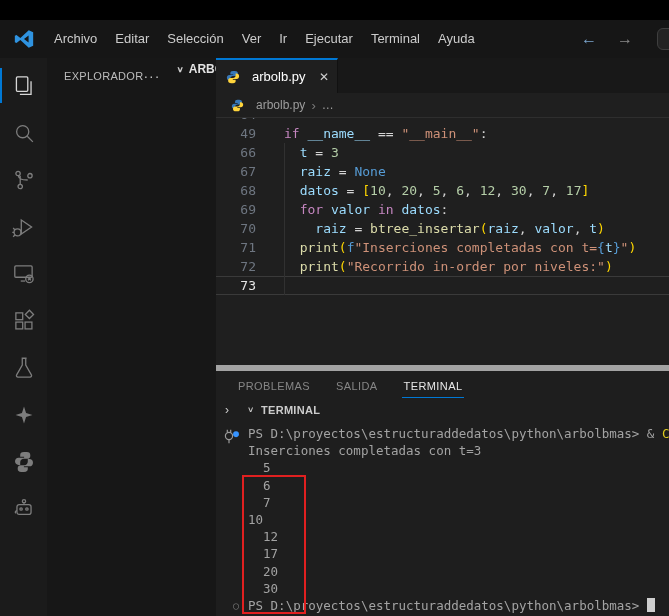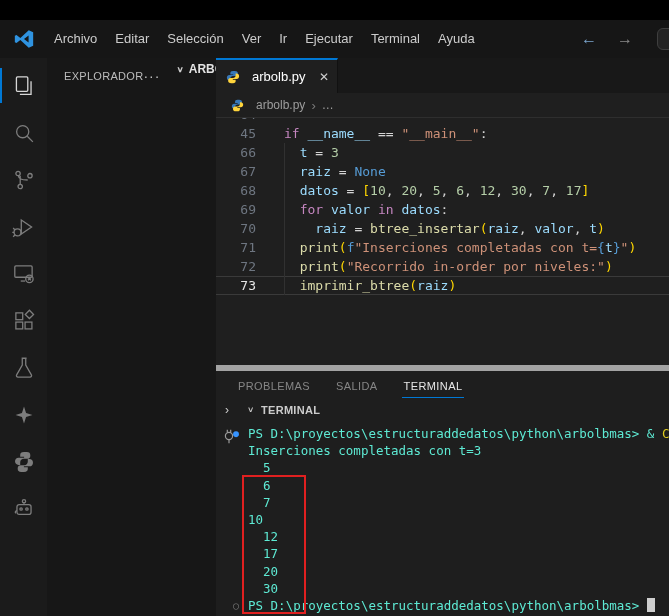--- a/index.html
+++ b/index.html
@@ -71,21 +71,21 @@
   .th-chev { position:absolute; left:31px; top:3px; font-size:10px; color:#cccccc; transform:scaleY(0.8); }
   .th-label { position:absolute; left:45px; top:3px; font-size:11px; font-weight:700; color:#cccccc; letter-spacing:0.3px; }
   .term-body { flex:1; position:relative; font-family:"DejaVu Sans Mono","Liberation Mono",monospace;
     font-size:12.5px; overflow:hidden; }
   .plug { position:absolute; left:5px; top:5px; width:16px; height:18px; }
   .plug svg { stroke:#9a9a9a; fill:none; stroke-width:1.2; }
   .t-lines { padding-top:2px; }
   .t-line { height:17.2px; line-height:17.2px; white-space:pre; padding-left:32px; position:relative; color:#cccccc; }
   .t-marker { position:absolute; left:17px; top:0; font-size:10px; }
   .t-marker.blue { color:#3794ff; } .t-marker.dim { color:#7a7a7a; }
-  .seg-w { color:#5eead4; } .seg-y { color:#ddca20; }
+  .seg-w { color:#a3a3a3; } .seg-y { color:#ddca20; }
   .cursor { display:inline-block; width:8px; height:14px; background:#cfcfcf; vertical-align:-2px; }
   .red-box { position:absolute; left:26px; top:52px; width:64px; height:139px;
     border:2px solid #e02020; z-index:5; }
 </style>
 </head>
 <body>
 
 <div class="window">
 
   <div class="titlebar">
@@ -218,29 +218,29 @@
           <path fill="#3778b9" d="M8 1C5.8 1 5 2 5 3.5V5h3.2v.8H3.8C2.2 5.8 1 7.1 1 8.9s1.2 3 2.8 3H5V9.7c0-1.6 1.3-2.9 3-2.9h3c1.4 0 2.5-1.1 2.5-2.5v-.8C13.5 2 12.3 1 10 1H8z"></path>
           <path fill="#ffd43b" d="M8 15c2.2 0 3-1 3-2.5V11H7.8v-.8h4.4c1.6 0 2.8-1.3 2.8-3.1s-1.2-3-2.8-3H11v2.2c0 1.6-1.3 2.9-3 2.9H5c-1.4 0-2.5 1.1-2.5 2.5v.8C2.5 14 3.7 15 6 15h2z"></path>
         </svg>
         <span>arbolb.py</span>
         <span class="bc-sep">›</span>
         <span>…</span>
       </div>
       <div class="code">
         <div class="code-inner" id="code-lines">
             <div class="code-line"><span class="gutter">64</span><span class="lc"></span></div>
-            <div class="code-line"><span class="gutter">45</span><span class="lc"><span class="tok-kw">if </span><span class="tok-var">__name__</span><span class="tok-op"> == </span><span class="tok-str">"__main__"</span><span class="tok-op">:</span></span></div>
+            <div class="code-line"><span class="gutter">49</span><span class="lc"><span class="tok-kw">if </span><span class="tok-var">__name__</span><span class="tok-op"> == </span><span class="tok-str">"__main__"</span><span class="tok-op">:</span></span></div>
             <div class="code-line"><span class="indent-guide"></span><span class="gutter">66</span><span class="lc"><span class="tok-ws">  </span><span class="tok-var">t</span><span class="tok-op"> = </span><span class="tok-num">3</span></span></div>
             <div class="code-line"><span class="indent-guide"></span><span class="gutter">67</span><span class="lc"><span class="tok-ws">  </span><span class="tok-var">raiz</span><span class="tok-op"> = </span><span class="tok-blt">None</span></span></div>
             <div class="code-line"><span class="indent-guide"></span><span class="gutter">68</span><span class="lc"><span class="tok-ws">  </span><span class="tok-var">datos</span><span class="tok-op"> = </span><span class="tok-brk">[</span><span class="tok-num">10</span><span class="tok-op">, </span><span class="tok-num">20</span><span class="tok-op">, </span><span class="tok-num">5</span><span class="tok-op">, </span><span class="tok-num">6</span><span class="tok-op">, </span><span class="tok-num">12</span><span class="tok-op">, </span><span class="tok-num">30</span><span class="tok-op">, </span><span class="tok-num">7</span><span class="tok-op">, </span><span class="tok-num">17</span><span class="tok-brk">]</span></span></div>
             <div class="code-line"><span class="indent-guide"></span><span class="gutter">69</span><span class="lc"><span class="tok-ws">  </span><span class="tok-kw">for</span><span class="tok-ws"> </span><span class="tok-var">valor</span><span class="tok-ws"> </span><span class="tok-kw">in</span><span class="tok-ws"> </span><span class="tok-var">datos</span><span class="tok-op">:</span></span></div>
             <div class="code-line"><span class="indent-guide"></span><span class="gutter">70</span><span class="lc"><span class="tok-ws">    </span><span class="tok-var">raiz</span><span class="tok-op"> = </span><span class="tok-fn">btree_insertar</span><span class="tok-brk">(</span><span class="tok-var">raiz</span><span class="tok-op">, </span><span class="tok-var">valor</span><span class="tok-op">, </span><span class="tok-var">t</span><span class="tok-brk">)</span></span></div>
             <div class="code-line"><span class="indent-guide"></span><span class="gutter">71</span><span class="lc"><span class="tok-ws">  </span><span class="tok-fn">print</span><span class="tok-brk">(</span><span class="tok-blt">f</span><span class="tok-str">"Inserciones completadas con t=</span><span class="tok-blt">{</span><span class="tok-var">t</span><span class="tok-blt">}</span><span class="tok-str">"</span><span class="tok-brk">)</span></span></div>
             <div class="code-line"><span class="indent-guide"></span><span class="gutter">72</span><span class="lc"><span class="tok-ws">  </span><span class="tok-fn">print</span><span class="tok-brk">(</span><span class="tok-str">"Recorrido in-order por niveles:"</span><span class="tok-brk">)</span></span></div>
-            <div class="code-line current"><span class="indent-guide"></span><span class="gutter">73</span><span class="lc"><span class="tok-ws">  </span><span class="tok-fn">imprimir_btree</span><span class="tok-brk">(</span><span class="tok-var">raiz</span><span class="tok-brk">)</span></span></div>
+            <div class="code-line current"><span class="indent-guide"></span><span class="gutter">73</span></div>
           </div>
       </div>
 
       <div class="panel">
         <div class="panel-tabs" id="panel-tabs">
             <div class="ptab">PROBLEMAS</div>
             <div class="ptab">SALIDA</div>
             <div class="ptab active">TERMINAL</div>
           </div>
         <div class="term-header">

